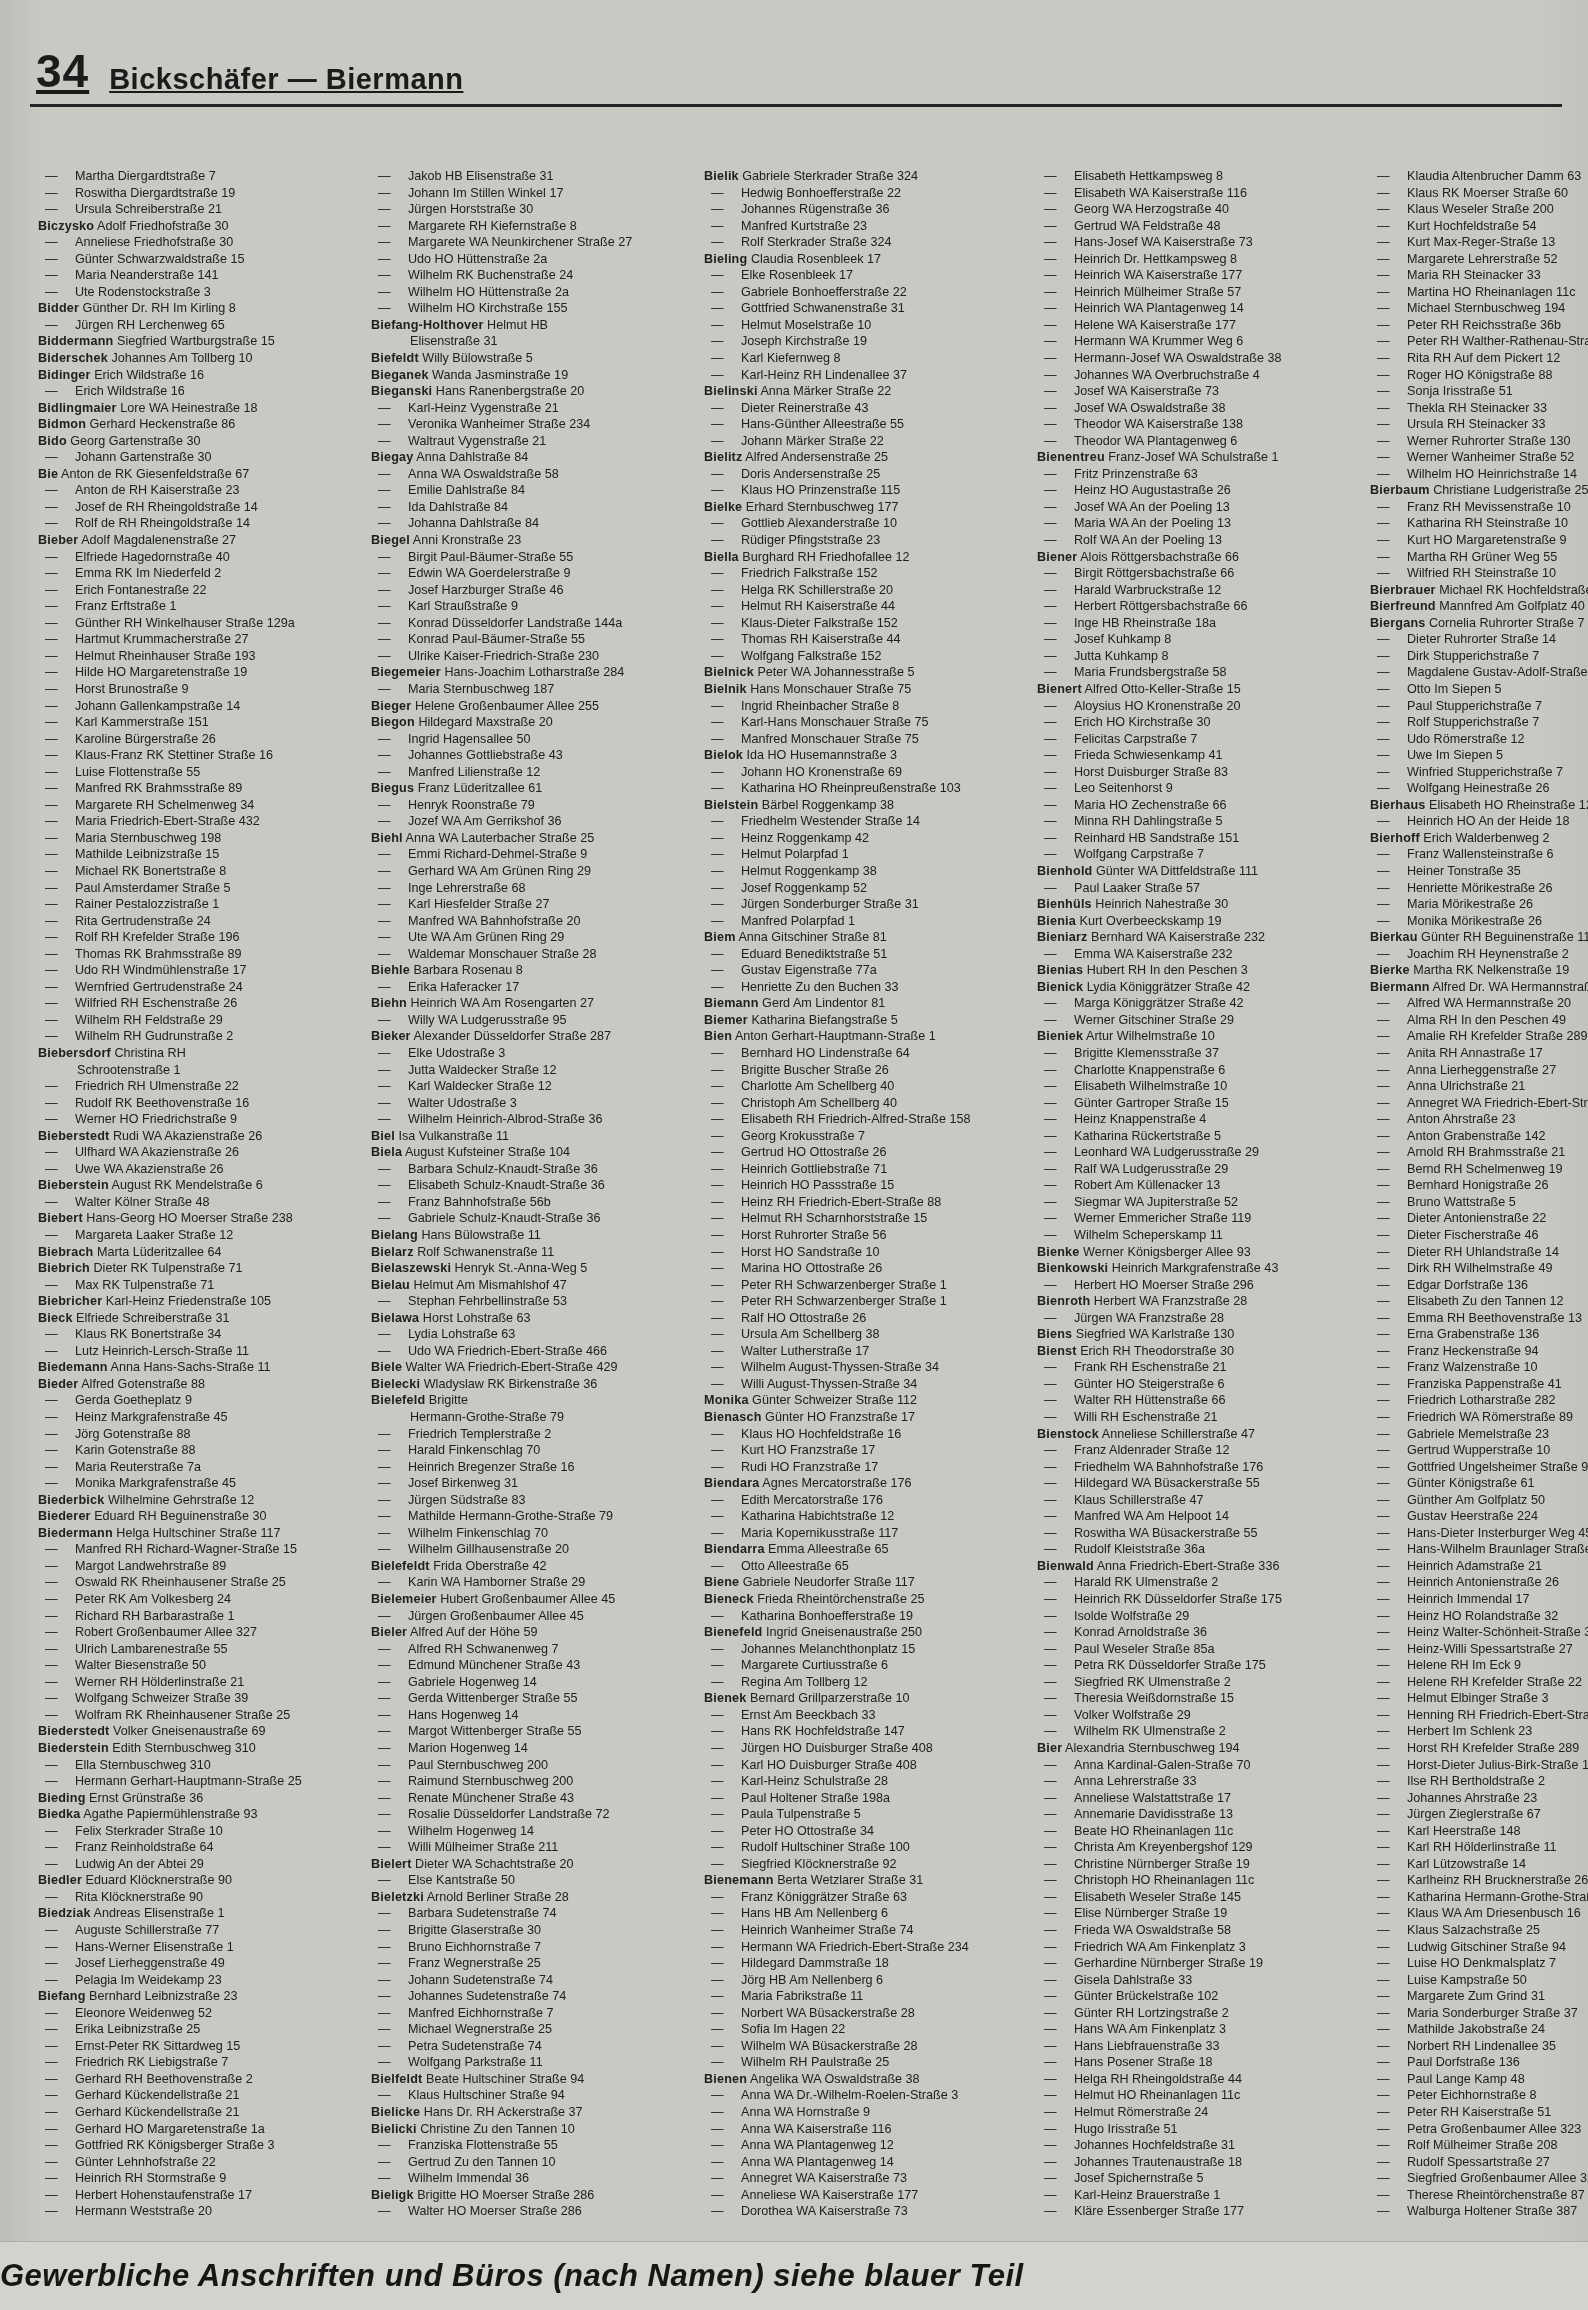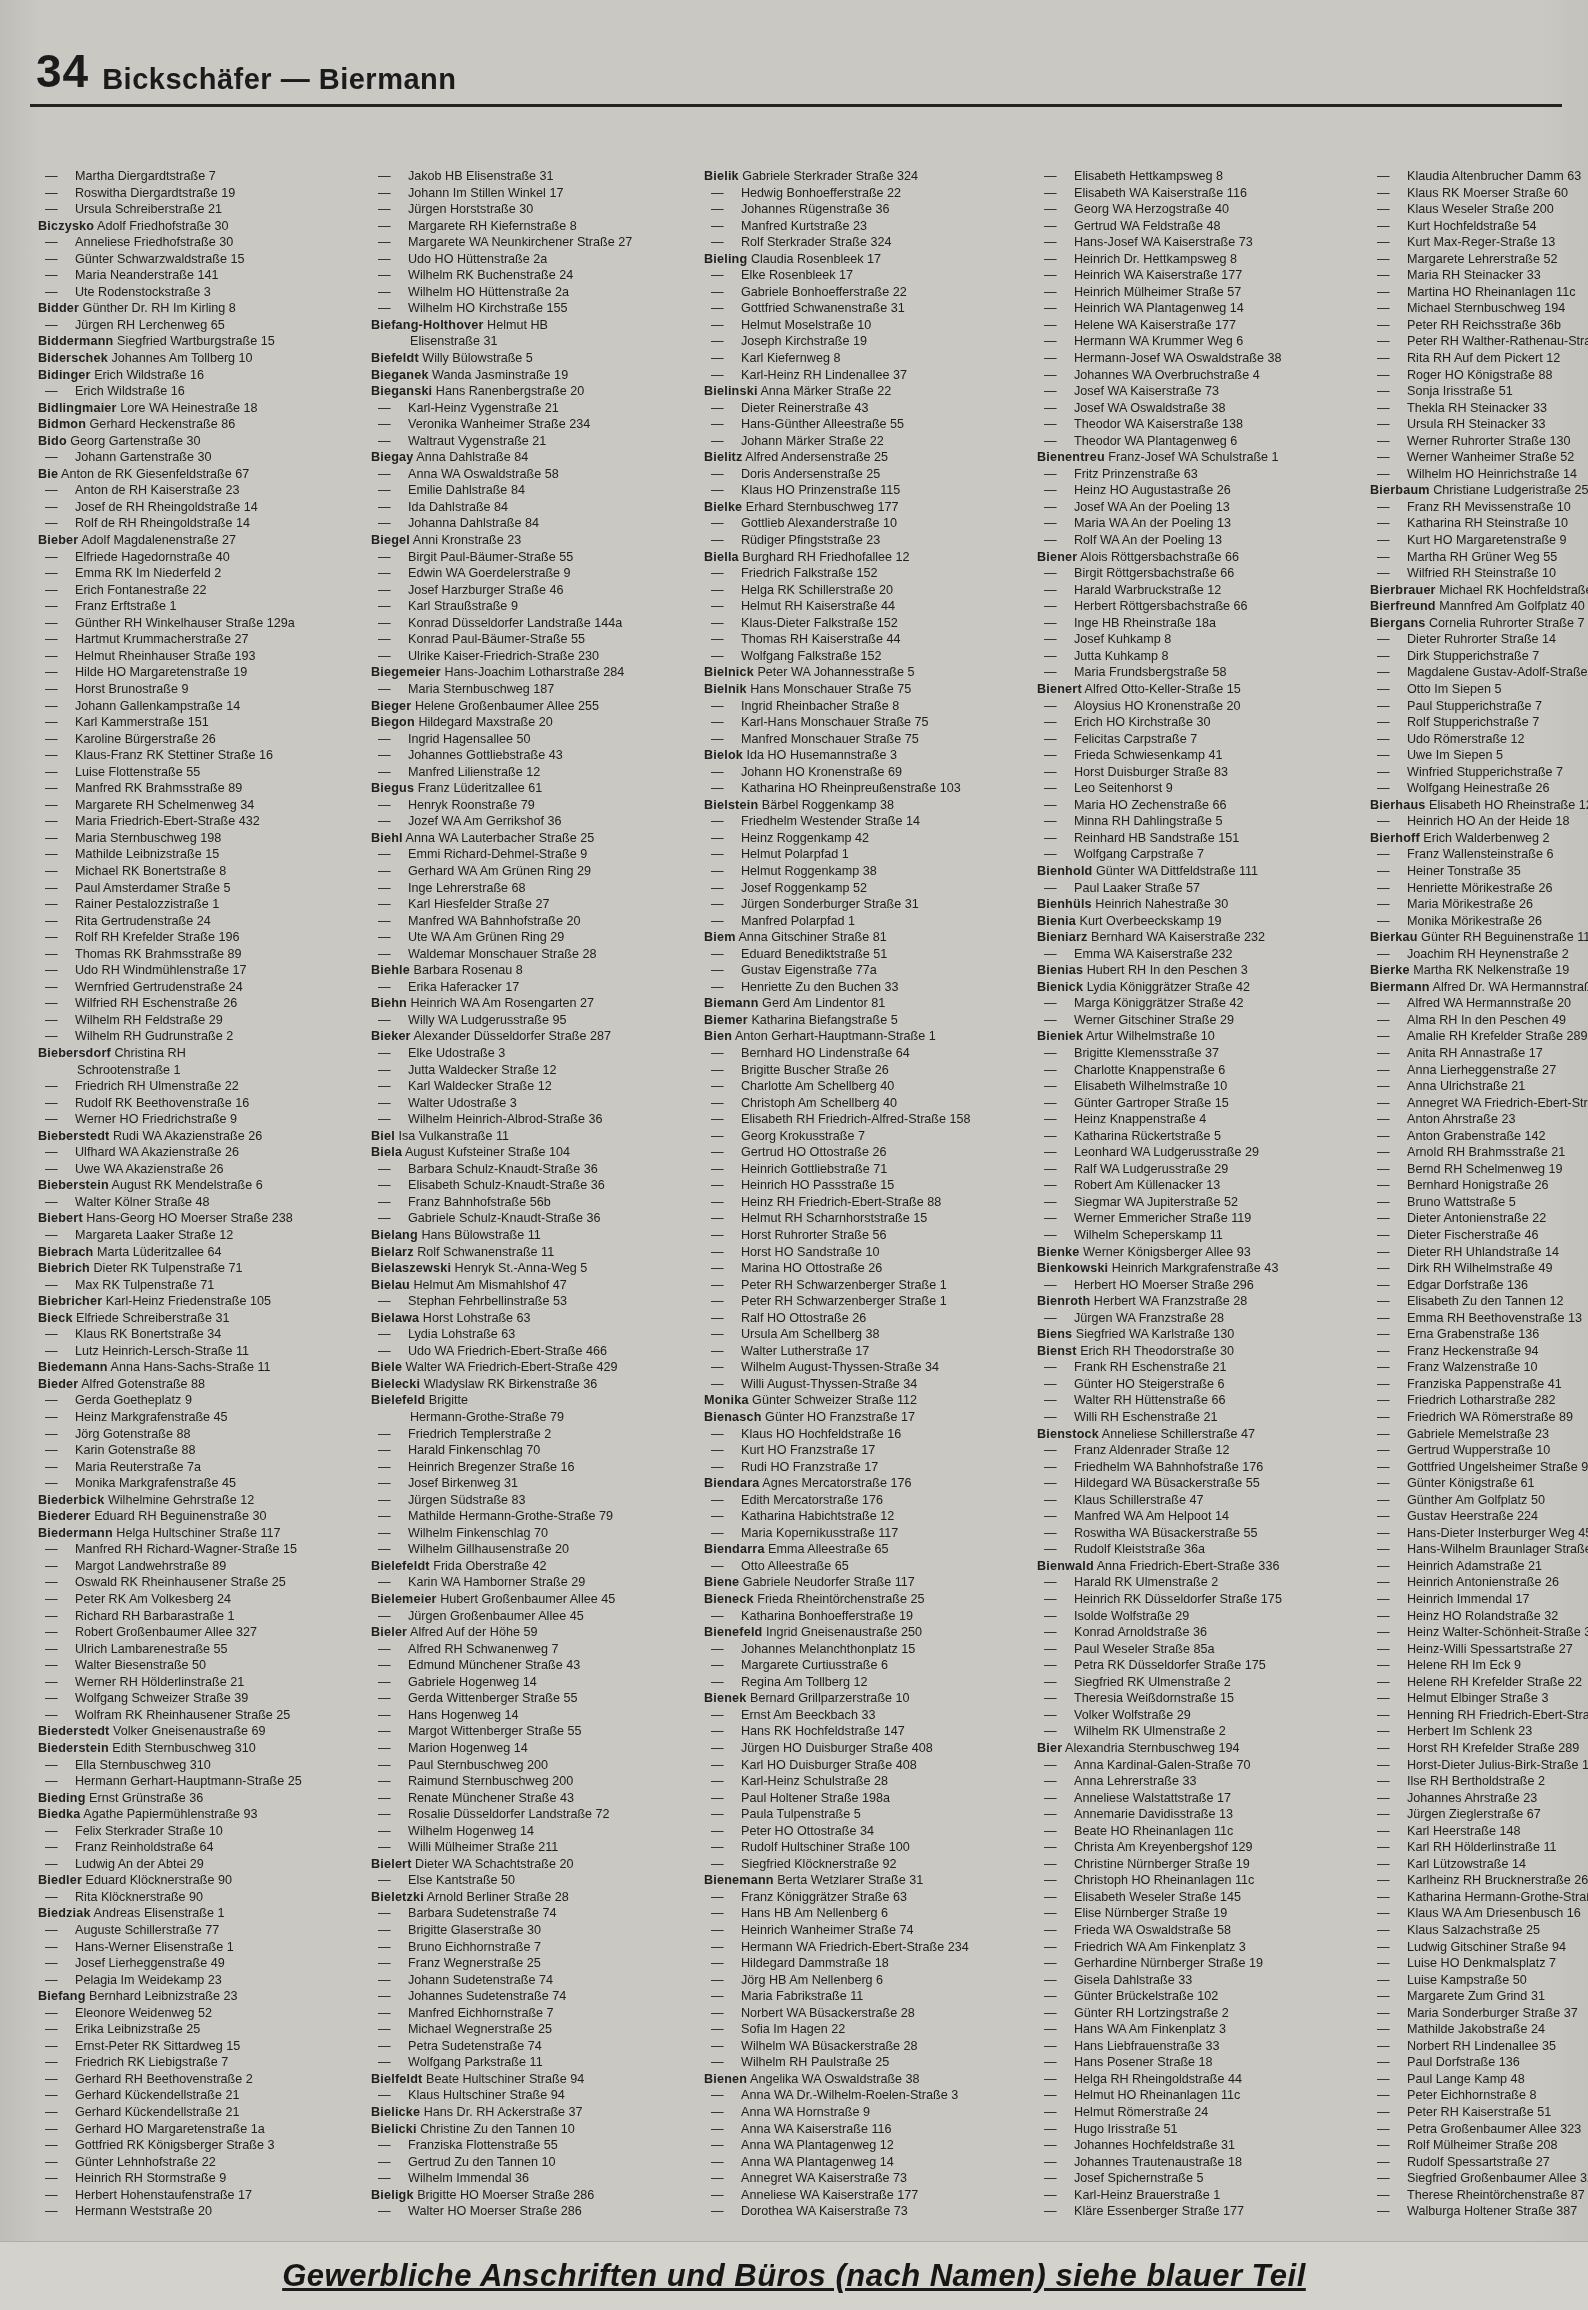--- a/index.html
+++ b/index.html
@@ -5,41 +5,41 @@
   html,body{margin:0;padding:0;}
   body{
     width:1588px;height:2310px;overflow:hidden;
     background:#c7c6c1;
     font-family:"Liberation Sans","DejaVu Sans",sans-serif;
     color:#1b1b1b;
     position:relative;
   }
   .page{position:absolute;inset:0;background:linear-gradient(90deg,#bebdb8 0,#c9c8c3 40px,#c9c8c3 1540px,#c2c1bc 100%);}
   header{position:absolute;top:48px;left:36px;right:28px;display:flex;align-items:flex-end;justify-content:space-between;}
-  .h-left{display:flex;align-items:flex-end;gap:13px;}
+  .h-left{display:flex;align-items:flex-end;gap:20px;text-decoration:underline;}
   .pageno{font-size:46px;font-weight:800;line-height:1;letter-spacing:1px;}
   .range{font-size:29px;font-weight:800;line-height:1.05;letter-spacing:.5px;}
   .h-right{font-size:29px;font-weight:800;line-height:1.05;letter-spacing:.5px;}
   .rule{position:absolute;top:104px;left:30px;right:26px;height:3px;background:#242424;}
   main.cols{
     position:absolute;top:168px;left:38px;
     display:grid;grid-template-columns:repeat(5,296px);column-gap:11px;gap:37px;
   }
   .col{width:296px;}
   .line{
     font-size:12.6px;line-height:16.55px;white-space:nowrap;
     color:#202020;
   }
   .line b{font-weight:800;letter-spacing:.2px;}
   .dash{display:inline-block;width:37px;padding-left:7px;box-sizing:border-box;}
   .cont{padding-left:39px;}
   footer{
     position:absolute;left:0;right:0;bottom:0;height:68px;
     background:#d3d2cd;border-top:1px solid #aeada8;
-    display:flex;align-items:center;justify-content:center;text-decoration:underline;
+    display:flex;align-items:center;justify-content:flex-start;
   }
   footer span{
     font-size:31px;font-weight:800;font-style:italic;letter-spacing:.5px;color:#161616;
   }
 </style>
 </head>
 <body>
 
 <div class="page">
   <header>

